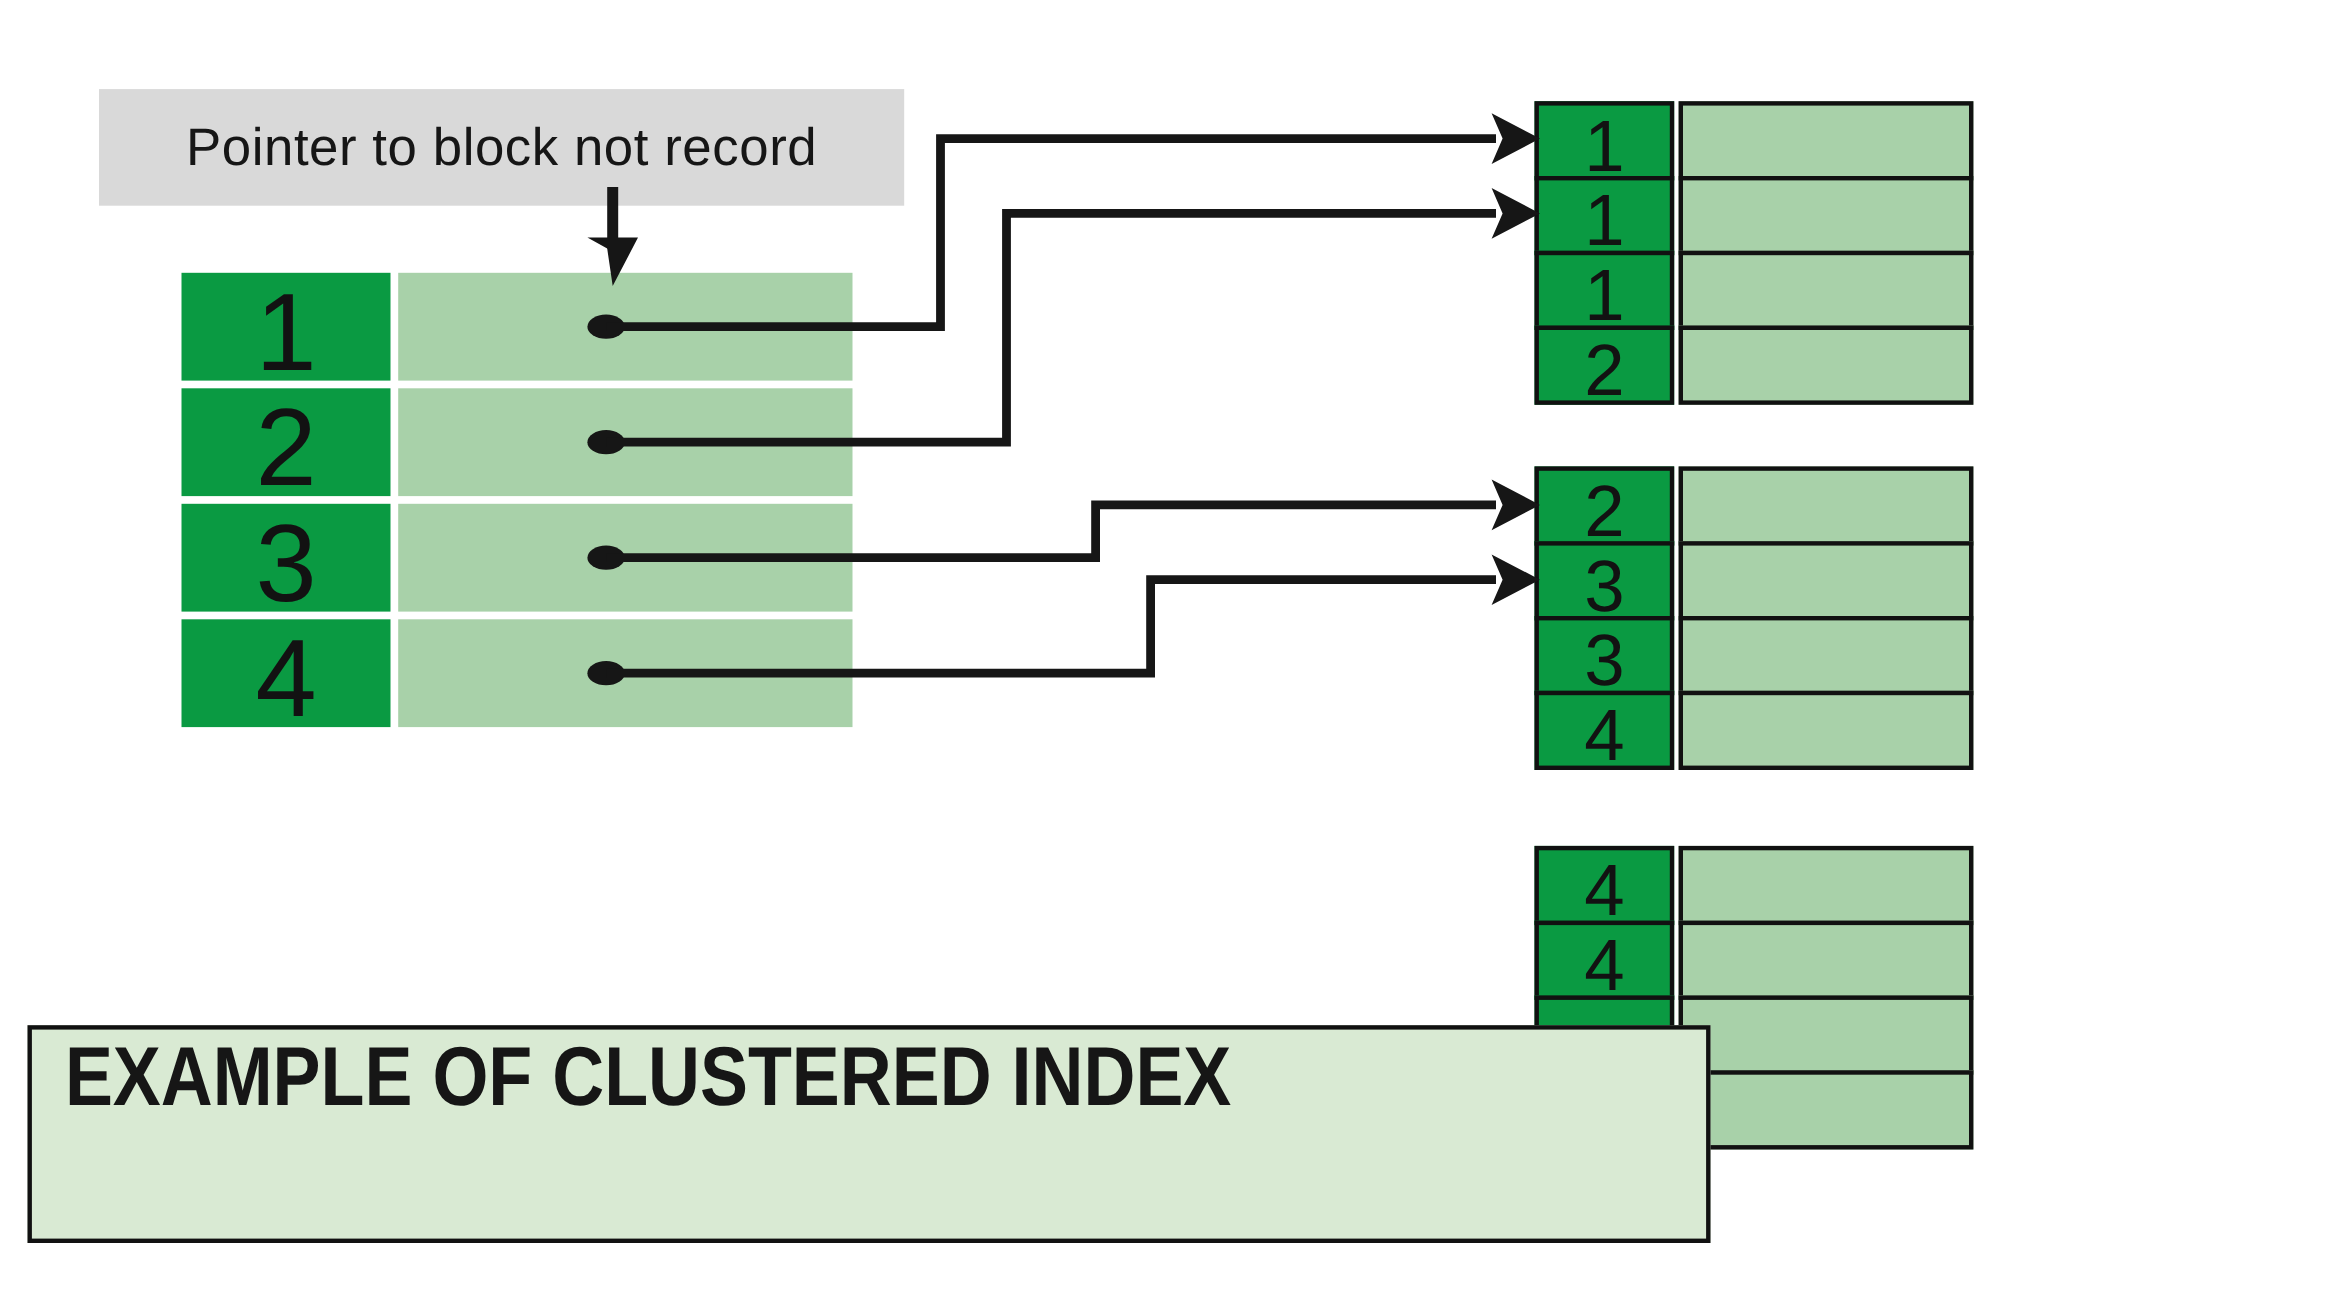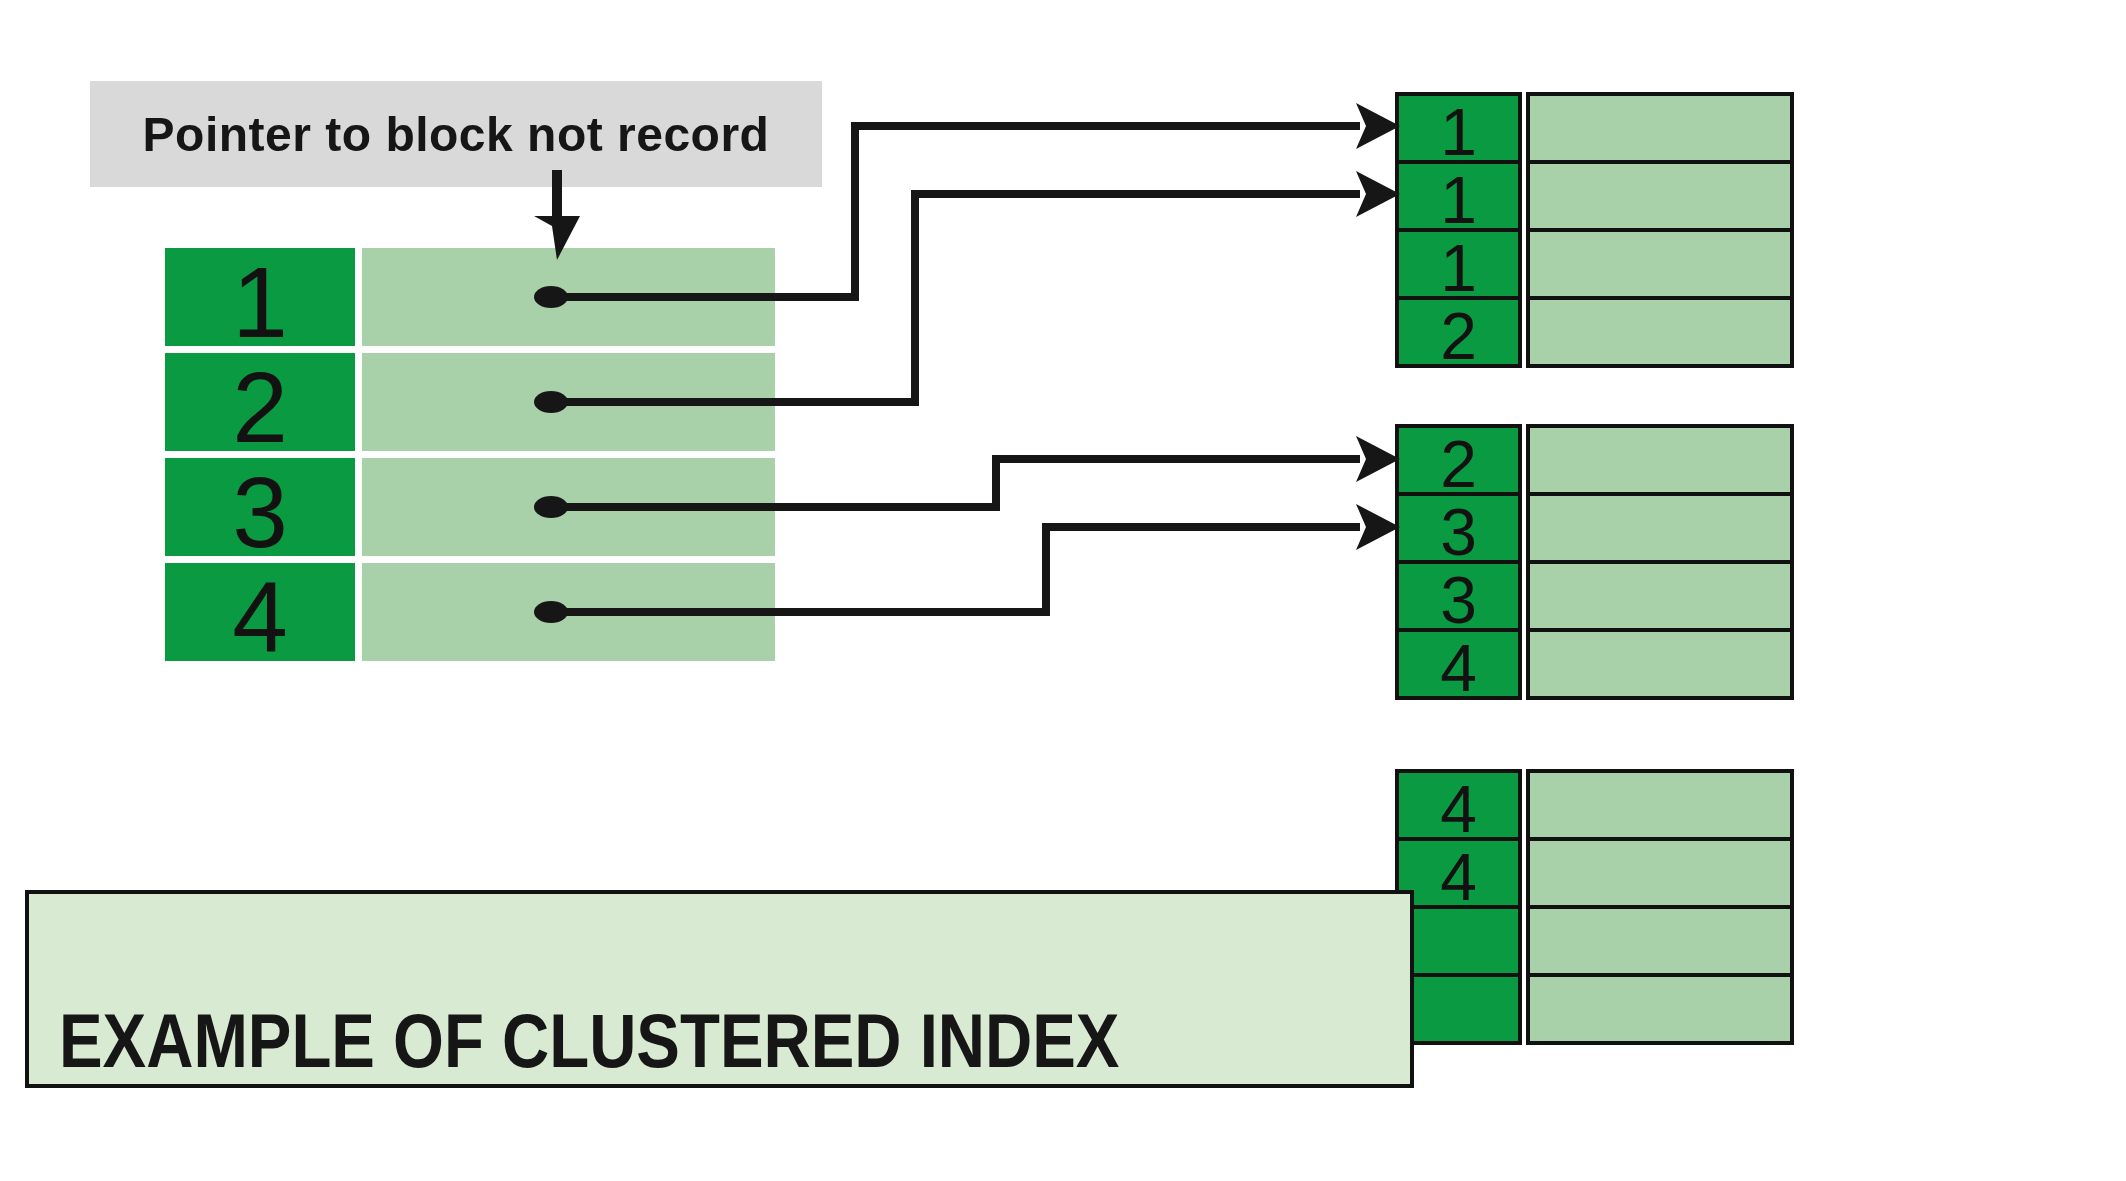--- a/index.html
+++ b/index.html
@@ -18,21 +18,21 @@
     background:#ffffff;
     overflow:hidden;
   }
   
   .note-box{
     position:absolute;left:90px;top:81px;width:732px;height:106px;
     background:var(--note-gray);
     display:flex;align-items:center;justify-content:center;
   }
   .note-box span{
-    font-size:48px;font-weight:bold;color:var(--ink);
+    font-size:48px;font-weight:normal;color:var(--ink);
     letter-spacing:0.5px;white-space:nowrap;
   }
   
   .idx-cell{position:absolute;height:98px;}
   .idx-key{
     left:165px;width:190px;background:var(--key-green);
     display:flex;align-items:center;justify-content:center;
     font-size:100px;color:#121212;line-height:1;
     padding-top:10px;
   }
@@ -46,23 +46,23 @@
     height:72px;border:4px solid #111;margin-top:-4px;
     display:flex;align-items:center;justify-content:center;
     font-size:66px;color:#121212;line-height:1;padding-top:8px;
   }
   .bcell:first-child{margin-top:0;}
   .bcell.key{background:var(--key-green);}
   .bcell.data{background:var(--record-green);}
   .b1{top:92px;} .b2{top:424px;} .b3{top:769px;}
   
   .caption-box{
-    position:absolute;left:25px;top:890px;width:1389px;height:198px;
+    position:absolute;left:25px;top:932px;width:1530px;height:198px;
     background:var(--caption-green);border:4px solid #111;
-    display:flex;align-items:flex-end;
+    display:flex;align-items:flex-start;
   }
   .caption-box span{
     display:inline-block;
     font-size:76px;font-weight:bold;color:var(--ink);
     white-space:nowrap;
     transform:scaleX(0.86);transform-origin:left center;
     margin-left:30px;
   }
   
   svg.overlay{

